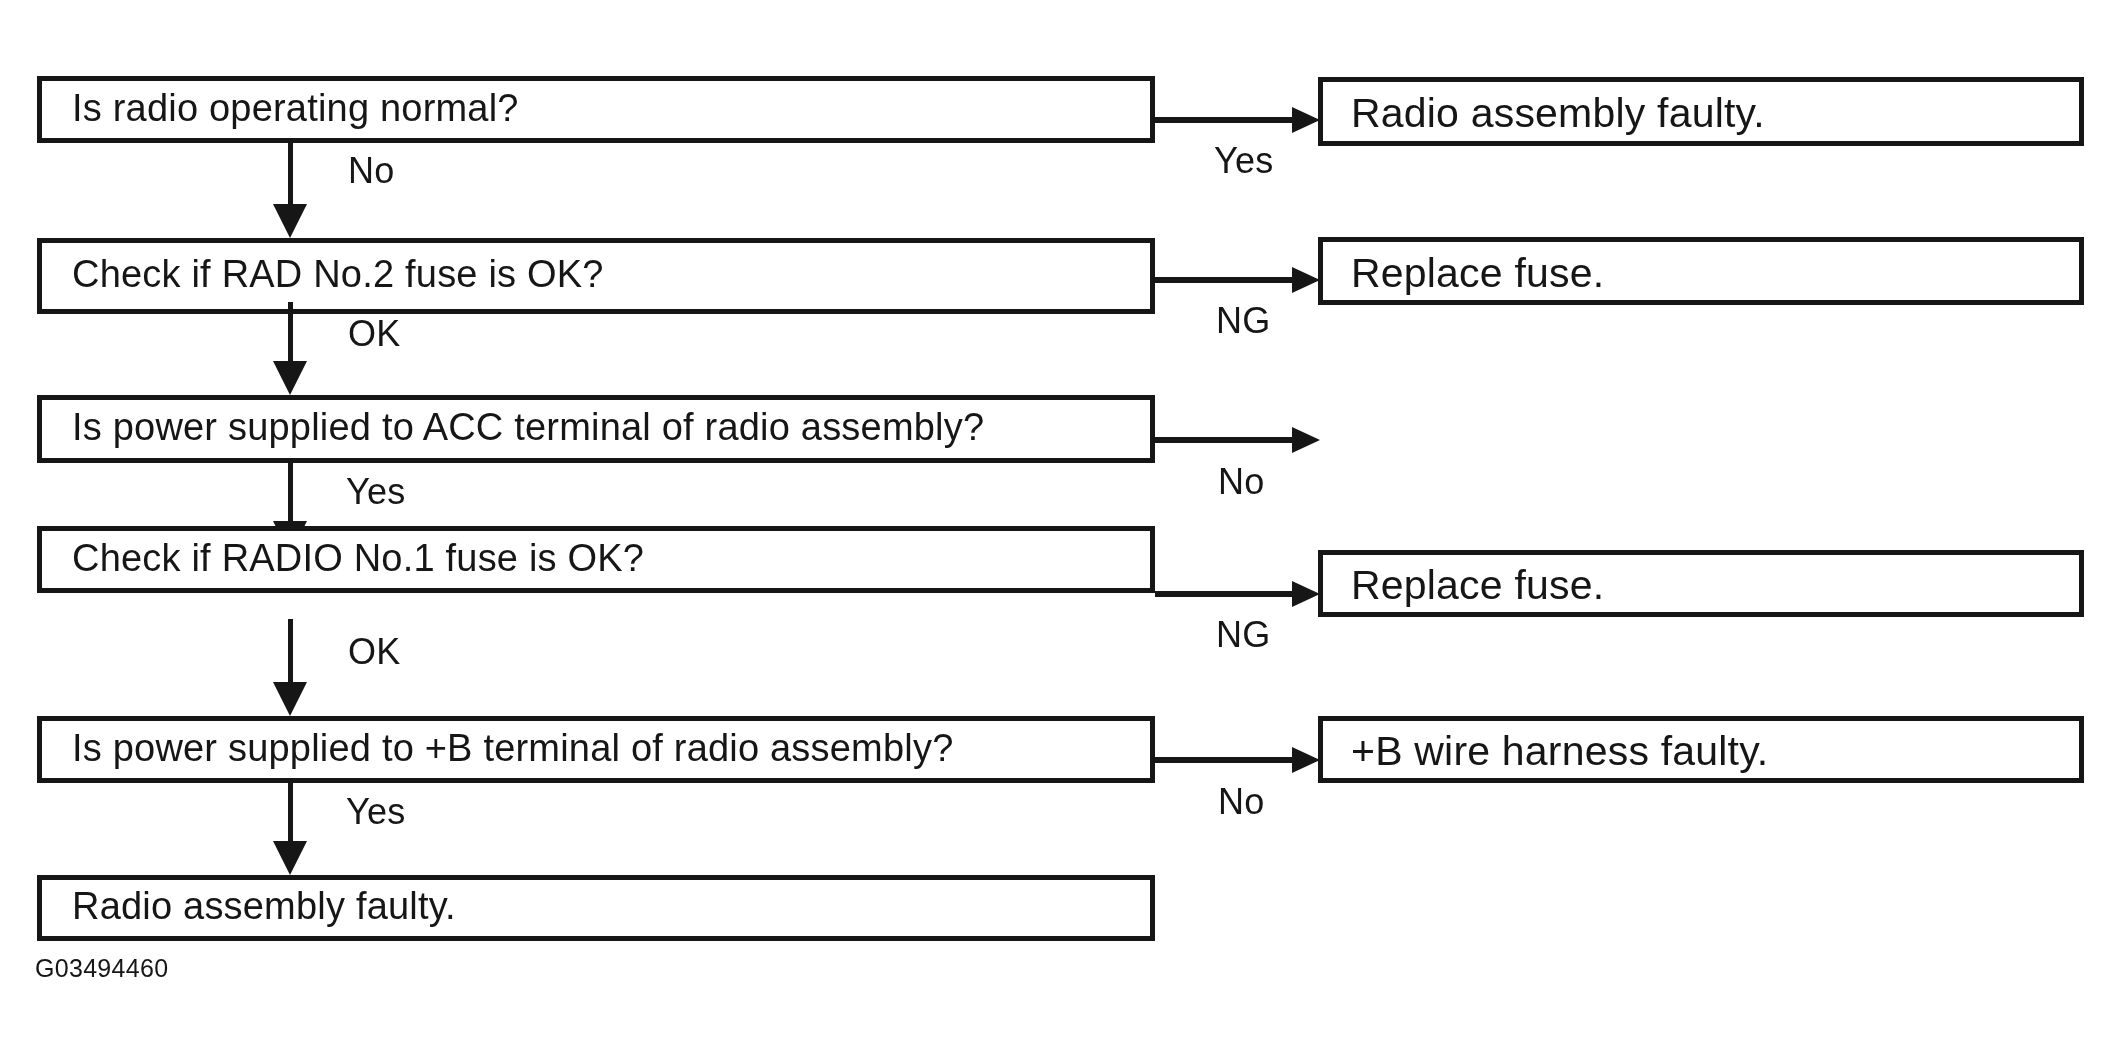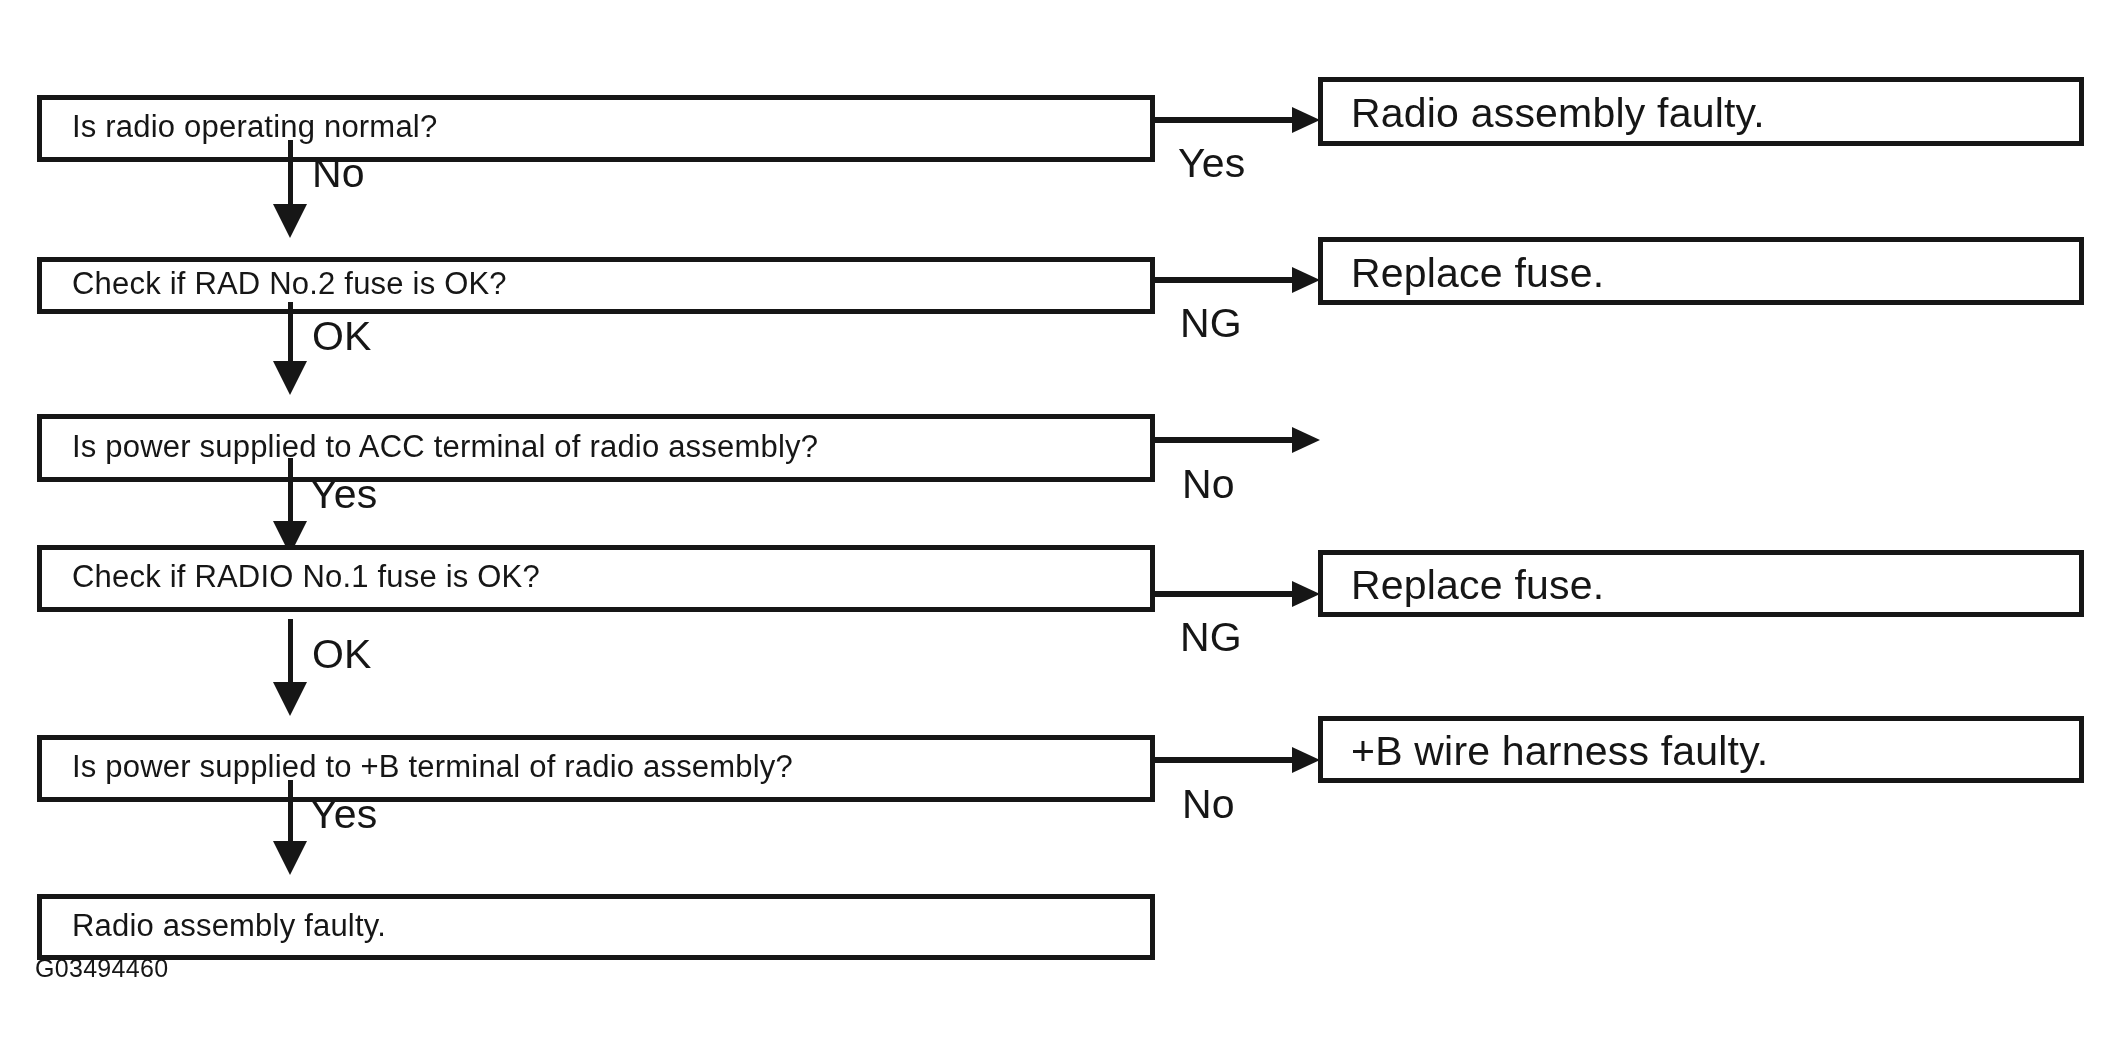--- a/index.html
+++ b/index.html
@@ -19,25 +19,24 @@
   
   .qbox{
     position:absolute;
     left:37px;
     width:1118px;
     border:5px solid var(--ink);
     background:var(--paper);
     display:flex;
     align-items:center;
     padding:6px 18px 9px 30px;
-    font-size:31px;
+    font-size:38px;
     letter-spacing:0.2px;
     white-space:nowrap;
     color:var(--ink);
-    margin-top:19px;
   }
   
   .rbox{
     position:absolute;
     left:1318px;
     width:766px;
     border:5px solid var(--ink);
     background:var(--paper);
     display:flex;
     align-items:center;
@@ -72,24 +71,25 @@
   .htri{
     position:absolute;
     left:1292px;
     width:0; height:0;
     border-top:13px solid transparent;
     border-bottom:13px solid transparent;
     border-left:28px solid var(--ink);
   }
   .lbl{
     position:absolute;
-    font-size:41px;
+    font-size:36px;
     letter-spacing:0.2px;
     color:var(--ink);
     white-space:nowrap;
+    margin-left:36px;
   }
   .figid{
     position:absolute;
     left:35px;
     top:954px;
     font-size:25px;
     letter-spacing:0.3px;
     color:var(--ink);
   }
 </style>
@@ -100,21 +100,21 @@
 
   <div class="qbox" style="top:76px;height:67px">Is radio operating normal?</div>
   <div class="hline" style="top:117px"></div>
   <div class="htri" style="top:107px"></div>
   <div class="lbl" style="left:1178px;top:140px">Yes</div>
   <div class="rbox" style="top:77px;height:69px">Radio assembly faulty.</div>
   <div class="vline" style="top:140px;height:66px"></div>
   <div class="vtri" style="top:204px"></div>
   <div class="lbl" style="left:312px;top:150px">No</div>
 
-  <div class="qbox" style="top:238px;height:57px">Check if RAD No.2 fuse is OK?</div>
+  <div class="qbox" style="top:238px;height:76px">Check if RAD No.2 fuse is OK?</div>
   <div class="hline" style="top:277px"></div>
   <div class="htri" style="top:267px"></div>
   <div class="lbl" style="left:1180px;top:300px">NG</div>
   <div class="rbox" style="top:237px;height:68px">Replace fuse.</div>
   <div class="vline" style="top:302px;height:62px"></div>
   <div class="vtri" style="top:361px"></div>
   <div class="lbl" style="left:312px;top:313px">OK</div>
 
   <div class="qbox" style="top:395px;height:68px">Is power supplied to ACC terminal of radio assembly?</div>
   <div class="hline" style="top:437px"></div>

